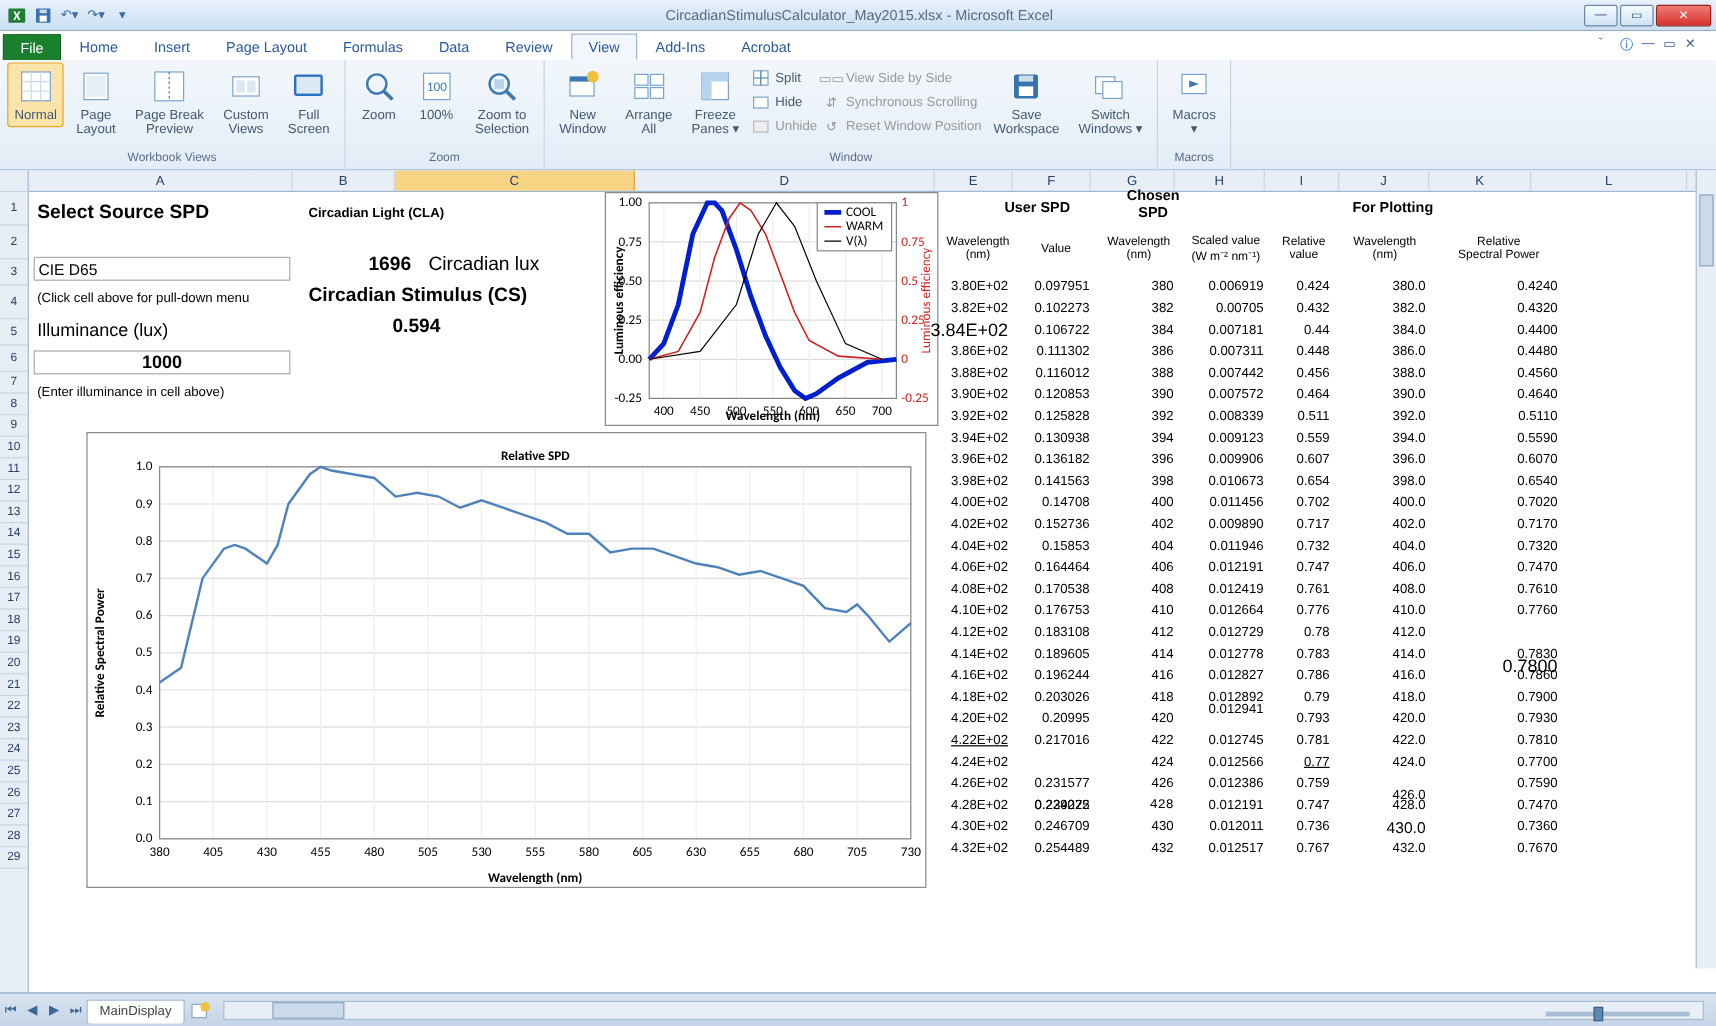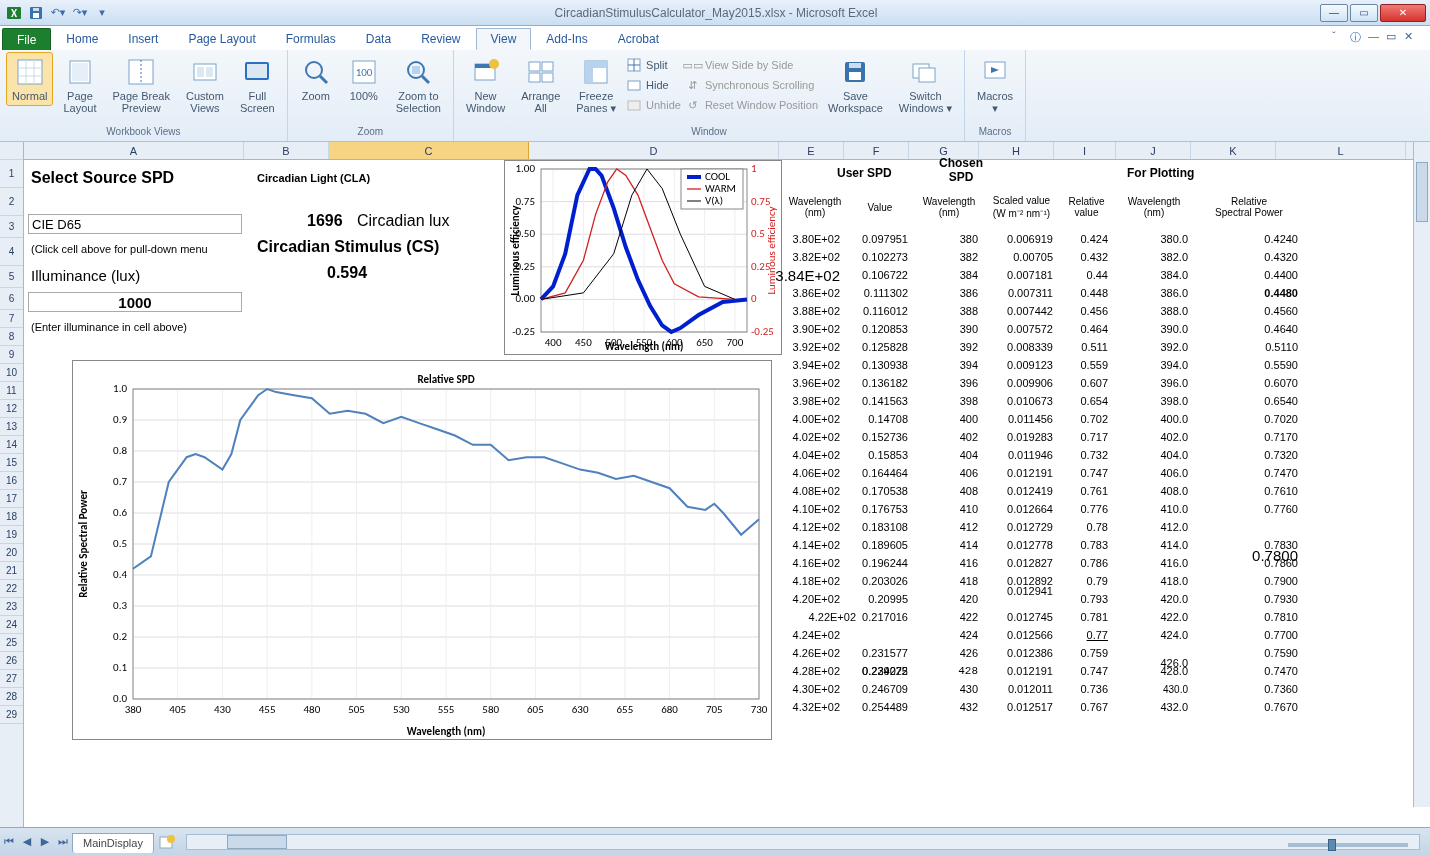--- a/index.html
+++ b/index.html
@@ -556,21 +556,21 @@
           <div style="position: absolute; left: 200px; top: 36px; width: 75px; height: 18px; font-size: 11px; text-align: right; padding: 0px 6px; display: flex; align-items: center; justify-content: flex-end;">0.007181</div>
           <div style="position: absolute; left: 275px; top: 36px; width: 55px; height: 18px; font-size: 11px; text-align: right; padding: 0px 6px; display: flex; align-items: center; justify-content: flex-end;">0.44</div>
           <div style="position: absolute; left: 330px; top: 36px; width: 80px; height: 18px; font-size: 11px; text-align: right; padding: 0px 6px; display: flex; align-items: center; justify-content: flex-end;">384.0</div>
           <div style="position: absolute; left: 410px; top: 36px; width: 110px; height: 18px; font-size: 11px; text-align: right; padding: 0px 6px; display: flex; align-items: center; justify-content: flex-end;">0.4400</div>
           <div style="position: absolute; left: 0px; top: 54px; width: 62px; height: 18px; font-size: 11px; text-align: right; padding: 0px 6px; display: flex; align-items: center; justify-content: flex-end;">3.86E+02</div>
           <div style="position: absolute; left: 62px; top: 54px; width: 68px; height: 18px; font-size: 11px; text-align: right; padding: 0px 6px; display: flex; align-items: center; justify-content: flex-end;">0.111302</div>
           <div style="position: absolute; left: 130px; top: 54px; width: 70px; height: 18px; font-size: 11px; text-align: right; padding: 0px 6px; display: flex; align-items: center; justify-content: flex-end;">386</div>
           <div style="position: absolute; left: 200px; top: 54px; width: 75px; height: 18px; font-size: 11px; text-align: right; padding: 0px 6px; display: flex; align-items: center; justify-content: flex-end;">0.007311</div>
           <div style="position: absolute; left: 275px; top: 54px; width: 55px; height: 18px; font-size: 11px; text-align: right; padding: 0px 6px; display: flex; align-items: center; justify-content: flex-end;">0.448</div>
           <div style="position: absolute; left: 330px; top: 54px; width: 80px; height: 18px; font-size: 11px; text-align: right; padding: 0px 6px; display: flex; align-items: center; justify-content: flex-end;">386.0</div>
-          <div style="position: absolute; left: 410px; top: 54px; width: 110px; height: 18px; font-size: 11px; text-align: right; padding: 0px 6px; display: flex; align-items: center; justify-content: flex-end; font-weight: bold;">0.4480</div>
+          <div style="position: absolute; left: 410px; top: 54px; width: 110px; height: 18px; font-size: 11px; text-align: right; padding: 0px 6px; display: flex; align-items: center; justify-content: flex-end;">0.4480</div>
           <div style="position: absolute; left: 0px; top: 72px; width: 62px; height: 18px; font-size: 11px; text-align: right; padding: 0px 6px; display: flex; align-items: center; justify-content: flex-end;">3.88E+02</div>
           <div style="position: absolute; left: 62px; top: 72px; width: 68px; height: 18px; font-size: 11px; text-align: right; padding: 0px 6px; display: flex; align-items: center; justify-content: flex-end;">0.116012</div>
           <div style="position: absolute; left: 130px; top: 72px; width: 70px; height: 18px; font-size: 11px; text-align: right; padding: 0px 6px; display: flex; align-items: center; justify-content: flex-end;">388</div>
           <div style="position: absolute; left: 200px; top: 72px; width: 75px; height: 18px; font-size: 11px; text-align: right; padding: 0px 6px; display: flex; align-items: center; justify-content: flex-end;">0.007442</div>
           <div style="position: absolute; left: 275px; top: 72px; width: 55px; height: 18px; font-size: 11px; text-align: right; padding: 0px 6px; display: flex; align-items: center; justify-content: flex-end;">0.456</div>
           <div style="position: absolute; left: 330px; top: 72px; width: 80px; height: 18px; font-size: 11px; text-align: right; padding: 0px 6px; display: flex; align-items: center; justify-content: flex-end;">388.0</div>
           <div style="position: absolute; left: 410px; top: 72px; width: 110px; height: 18px; font-size: 11px; text-align: right; padding: 0px 6px; display: flex; align-items: center; justify-content: flex-end;">0.4560</div>
           <div style="position: absolute; left: 0px; top: 90px; width: 62px; height: 18px; font-size: 11px; text-align: right; padding: 0px 6px; display: flex; align-items: center; justify-content: flex-end;">3.90E+02</div>
           <div style="position: absolute; left: 62px; top: 90px; width: 68px; height: 18px; font-size: 11px; text-align: right; padding: 0px 6px; display: flex; align-items: center; justify-content: flex-end;">0.120853</div>
           <div style="position: absolute; left: 130px; top: 90px; width: 70px; height: 18px; font-size: 11px; text-align: right; padding: 0px 6px; display: flex; align-items: center; justify-content: flex-end;">390</div>
@@ -609,21 +609,21 @@
           <div style="position: absolute; left: 0px; top: 180px; width: 62px; height: 18px; font-size: 11px; text-align: right; padding: 0px 6px; display: flex; align-items: center; justify-content: flex-end;">4.00E+02</div>
           <div style="position: absolute; left: 62px; top: 180px; width: 68px; height: 18px; font-size: 11px; text-align: right; padding: 0px 6px; display: flex; align-items: center; justify-content: flex-end;">0.14708</div>
           <div style="position: absolute; left: 130px; top: 180px; width: 70px; height: 18px; font-size: 11px; text-align: right; padding: 0px 6px; display: flex; align-items: center; justify-content: flex-end;">400</div>
           <div style="position: absolute; left: 200px; top: 180px; width: 75px; height: 18px; font-size: 11px; text-align: right; padding: 0px 6px; display: flex; align-items: center; justify-content: flex-end;">0.011456</div>
           <div style="position: absolute; left: 275px; top: 180px; width: 55px; height: 18px; font-size: 11px; text-align: right; padding: 0px 6px; display: flex; align-items: center; justify-content: flex-end;">0.702</div>
           <div style="position: absolute; left: 330px; top: 180px; width: 80px; height: 18px; font-size: 11px; text-align: right; padding: 0px 6px; display: flex; align-items: center; justify-content: flex-end;">400.0</div>
           <div style="position: absolute; left: 410px; top: 180px; width: 110px; height: 18px; font-size: 11px; text-align: right; padding: 0px 6px; display: flex; align-items: center; justify-content: flex-end;">0.7020</div>
           <div style="position: absolute; left: 0px; top: 198px; width: 62px; height: 18px; font-size: 11px; text-align: right; padding: 0px 6px; display: flex; align-items: center; justify-content: flex-end;">4.02E+02</div>
           <div style="position: absolute; left: 62px; top: 198px; width: 68px; height: 18px; font-size: 11px; text-align: right; padding: 0px 6px; display: flex; align-items: center; justify-content: flex-end;">0.152736</div>
           <div style="position: absolute; left: 130px; top: 198px; width: 70px; height: 18px; font-size: 11px; text-align: right; padding: 0px 6px; display: flex; align-items: center; justify-content: flex-end;">402</div>
-          <div style="position: absolute; left: 200px; top: 198px; width: 75px; height: 18px; font-size: 11px; text-align: right; padding: 0px 6px; display: flex; align-items: center; justify-content: flex-end;">0.019283</div>
+          <div style="position: absolute; left: 200px; top: 198px; width: 75px; height: 18px; font-size: 11px; text-align: right; padding: 0px 6px; display: flex; align-items: center; justify-content: flex-end;">0.009890</div>
           <div style="position: absolute; left: 275px; top: 198px; width: 55px; height: 18px; font-size: 11px; text-align: right; padding: 0px 6px; display: flex; align-items: center; justify-content: flex-end;">0.717</div>
           <div style="position: absolute; left: 330px; top: 198px; width: 80px; height: 18px; font-size: 11px; text-align: right; padding: 0px 6px; display: flex; align-items: center; justify-content: flex-end;">402.0</div>
           <div style="position: absolute; left: 410px; top: 198px; width: 110px; height: 18px; font-size: 11px; text-align: right; padding: 0px 6px; display: flex; align-items: center; justify-content: flex-end;">0.7170</div>
           <div style="position: absolute; left: 0px; top: 216px; width: 62px; height: 18px; font-size: 11px; text-align: right; padding: 0px 6px; display: flex; align-items: center; justify-content: flex-end;">4.04E+02</div>
           <div style="position: absolute; left: 62px; top: 216px; width: 68px; height: 18px; font-size: 11px; text-align: right; padding: 0px 6px; display: flex; align-items: center; justify-content: flex-end;">0.15853</div>
           <div style="position: absolute; left: 130px; top: 216px; width: 70px; height: 18px; font-size: 11px; text-align: right; padding: 0px 6px; display: flex; align-items: center; justify-content: flex-end;">404</div>
           <div style="position: absolute; left: 200px; top: 216px; width: 75px; height: 18px; font-size: 11px; text-align: right; padding: 0px 6px; display: flex; align-items: center; justify-content: flex-end;">0.011946</div>
           <div style="position: absolute; left: 275px; top: 216px; width: 55px; height: 18px; font-size: 11px; text-align: right; padding: 0px 6px; display: flex; align-items: center; justify-content: flex-end;">0.732</div>
           <div style="position: absolute; left: 330px; top: 216px; width: 80px; height: 18px; font-size: 11px; text-align: right; padding: 0px 6px; display: flex; align-items: center; justify-content: flex-end;">404.0</div>
           <div style="position: absolute; left: 410px; top: 216px; width: 110px; height: 18px; font-size: 11px; text-align: right; padding: 0px 6px; display: flex; align-items: center; justify-content: flex-end;">0.7320</div>
@@ -676,21 +676,21 @@
           <div style="position: absolute; left: 275px; top: 342px; width: 55px; height: 18px; font-size: 11px; text-align: right; padding: 0px 6px; display: flex; align-items: center; justify-content: flex-end;">0.79</div>
           <div style="position: absolute; left: 330px; top: 342px; width: 80px; height: 18px; font-size: 11px; text-align: right; padding: 0px 6px; display: flex; align-items: center; justify-content: flex-end;">418.0</div>
           <div style="position: absolute; left: 410px; top: 342px; width: 110px; height: 18px; font-size: 11px; text-align: right; padding: 0px 6px; display: flex; align-items: center; justify-content: flex-end;">0.7900</div>
           <div style="position: absolute; left: 0px; top: 360px; width: 62px; height: 18px; font-size: 11px; text-align: right; padding: 0px 6px; display: flex; align-items: center; justify-content: flex-end;">4.20E+02</div>
           <div style="position: absolute; left: 62px; top: 360px; width: 68px; height: 18px; font-size: 11px; text-align: right; padding: 0px 6px; display: flex; align-items: center; justify-content: flex-end;">0.20995</div>
           <div style="position: absolute; left: 130px; top: 360px; width: 70px; height: 18px; font-size: 11px; text-align: right; padding: 0px 6px; display: flex; align-items: center; justify-content: flex-end;">420</div>
           <div style="position: absolute; left: 200px; top: 352px; width: 75px; height: 18px; font-size: 11px; text-align: right; padding: 0px 6px; display: flex; align-items: center; justify-content: flex-end;">0.012941</div>
           <div style="position: absolute; left: 275px; top: 360px; width: 55px; height: 18px; font-size: 11px; text-align: right; padding: 0px 6px; display: flex; align-items: center; justify-content: flex-end;">0.793</div>
           <div style="position: absolute; left: 330px; top: 360px; width: 80px; height: 18px; font-size: 11px; text-align: right; padding: 0px 6px; display: flex; align-items: center; justify-content: flex-end;">420.0</div>
           <div style="position: absolute; left: 410px; top: 360px; width: 110px; height: 18px; font-size: 11px; text-align: right; padding: 0px 6px; display: flex; align-items: center; justify-content: flex-end;">0.7930</div>
-          <div style="position: absolute; left: 16px; top: 378px; width: 62px; height: 18px; font-size: 11px; text-align: right; padding: 0px 6px; display: flex; align-items: center; justify-content: flex-end;">4.22E+02</div>
+          <div style="position: absolute; left: 0px; top: 378px; width: 62px; height: 18px; font-size: 11px; text-align: right; padding: 0px 6px; display: flex; align-items: center; justify-content: flex-end; text-decoration: underline;">4.22E+02</div>
           <div style="position: absolute; left: 62px; top: 378px; width: 68px; height: 18px; font-size: 11px; text-align: right; padding: 0px 6px; display: flex; align-items: center; justify-content: flex-end;">0.217016</div>
           <div style="position: absolute; left: 130px; top: 378px; width: 70px; height: 18px; font-size: 11px; text-align: right; padding: 0px 6px; display: flex; align-items: center; justify-content: flex-end;">422</div>
           <div style="position: absolute; left: 200px; top: 378px; width: 75px; height: 18px; font-size: 11px; text-align: right; padding: 0px 6px; display: flex; align-items: center; justify-content: flex-end;">0.012745</div>
           <div style="position: absolute; left: 275px; top: 378px; width: 55px; height: 18px; font-size: 11px; text-align: right; padding: 0px 6px; display: flex; align-items: center; justify-content: flex-end;">0.781</div>
           <div style="position: absolute; left: 330px; top: 378px; width: 80px; height: 18px; font-size: 11px; text-align: right; padding: 0px 6px; display: flex; align-items: center; justify-content: flex-end;">422.0</div>
           <div style="position: absolute; left: 410px; top: 378px; width: 110px; height: 18px; font-size: 11px; text-align: right; padding: 0px 6px; display: flex; align-items: center; justify-content: flex-end;">0.7810</div>
           <div style="position: absolute; left: 0px; top: 396px; width: 62px; height: 18px; font-size: 11px; text-align: right; padding: 0px 6px; display: flex; align-items: center; justify-content: flex-end;">4.24E+02</div>
           <div style="position: absolute; left: 62px; top: 408px; width: 68px; height: 18px; font-size: 11px; text-align: center; padding: 0px 6px; display: flex; align-items: center; justify-content: flex-end; margin-top: 24px;">0.224225</div>
           <div style="position: absolute; left: 130px; top: 396px; width: 70px; height: 18px; font-size: 11px; text-align: right; padding: 0px 6px; display: flex; align-items: center; justify-content: flex-end;">424</div>
           <div style="position: absolute; left: 200px; top: 396px; width: 75px; height: 18px; font-size: 11px; text-align: right; padding: 0px 6px; display: flex; align-items: center; justify-content: flex-end;">0.012566</div>
@@ -709,21 +709,21 @@
           <div style="position: absolute; left: 130px; top: 432px; width: 70px; height: 18px; font-size: 11px; text-align: right; padding: 0px 6px; display: flex; align-items: center; justify-content: flex-end; font-family: Liberation Mono, monospace;">428</div>
           <div style="position: absolute; left: 200px; top: 432px; width: 75px; height: 18px; font-size: 11px; text-align: right; padding: 0px 6px; display: flex; align-items: center; justify-content: flex-end;">0.012191</div>
           <div style="position: absolute; left: 275px; top: 432px; width: 55px; height: 18px; font-size: 11px; text-align: right; padding: 0px 6px; display: flex; align-items: center; justify-content: flex-end;">0.747</div>
           <div style="position: absolute; left: 330px; top: 432px; width: 80px; height: 18px; font-size: 11px; text-align: right; padding: 0px 6px; display: flex; align-items: center; justify-content: flex-end;">428.0</div>
           <div style="position: absolute; left: 410px; top: 432px; width: 110px; height: 18px; font-size: 11px; text-align: right; padding: 0px 6px; display: flex; align-items: center; justify-content: flex-end;">0.7470</div>
           <div style="position: absolute; left: 0px; top: 450px; width: 62px; height: 18px; font-size: 11px; text-align: right; padding: 0px 6px; display: flex; align-items: center; justify-content: flex-end;">4.30E+02</div>
           <div style="position: absolute; left: 62px; top: 450px; width: 68px; height: 18px; font-size: 11px; text-align: right; padding: 0px 6px; display: flex; align-items: center; justify-content: flex-end;">0.246709</div>
           <div style="position: absolute; left: 130px; top: 450px; width: 70px; height: 18px; font-size: 11px; text-align: right; padding: 0px 6px; display: flex; align-items: center; justify-content: flex-end;">430</div>
           <div style="position: absolute; left: 200px; top: 450px; width: 75px; height: 18px; font-size: 11px; text-align: right; padding: 0px 6px; display: flex; align-items: center; justify-content: flex-end;">0.012011</div>
           <div style="position: absolute; left: 275px; top: 450px; width: 55px; height: 18px; font-size: 11px; text-align: right; padding: 0px 6px; display: flex; align-items: center; justify-content: flex-end;">0.736</div>
-          <div style="position: absolute; left: 330px; top: 450px; width: 80px; height: 18px; font-size: 10px; text-align: right; padding: 0px 6px; display: flex; align-items: center; justify-content: flex-end;">430.0</div>
+          <div style="position: absolute; left: 330px; top: 450px; width: 80px; height: 18px; font-size: 13px; text-align: right; padding: 0px 6px; display: flex; align-items: center; justify-content: flex-end;">430.0</div>
           <div style="position: absolute; left: 410px; top: 450px; width: 110px; height: 18px; font-size: 11px; text-align: right; padding: 0px 6px; display: flex; align-items: center; justify-content: flex-end;">0.7360</div>
           <div style="position: absolute; left: 0px; top: 468px; width: 62px; height: 18px; font-size: 11px; text-align: right; padding: 0px 6px; display: flex; align-items: center; justify-content: flex-end;">4.32E+02</div>
           <div style="position: absolute; left: 62px; top: 468px; width: 68px; height: 18px; font-size: 11px; text-align: right; padding: 0px 6px; display: flex; align-items: center; justify-content: flex-end;">0.254489</div>
           <div style="position: absolute; left: 130px; top: 468px; width: 70px; height: 18px; font-size: 11px; text-align: right; padding: 0px 6px; display: flex; align-items: center; justify-content: flex-end;">432</div>
           <div style="position: absolute; left: 200px; top: 468px; width: 75px; height: 18px; font-size: 11px; text-align: right; padding: 0px 6px; display: flex; align-items: center; justify-content: flex-end;">0.012517</div>
           <div style="position: absolute; left: 275px; top: 468px; width: 55px; height: 18px; font-size: 11px; text-align: right; padding: 0px 6px; display: flex; align-items: center; justify-content: flex-end;">0.767</div>
           <div style="position: absolute; left: 330px; top: 468px; width: 80px; height: 18px; font-size: 11px; text-align: right; padding: 0px 6px; display: flex; align-items: center; justify-content: flex-end;">432.0</div>
           <div style="position: absolute; left: 410px; top: 468px; width: 110px; height: 18px; font-size: 11px; text-align: right; padding: 0px 6px; display: flex; align-items: center; justify-content: flex-end;">0.7670</div>
         </div>
     </div>

